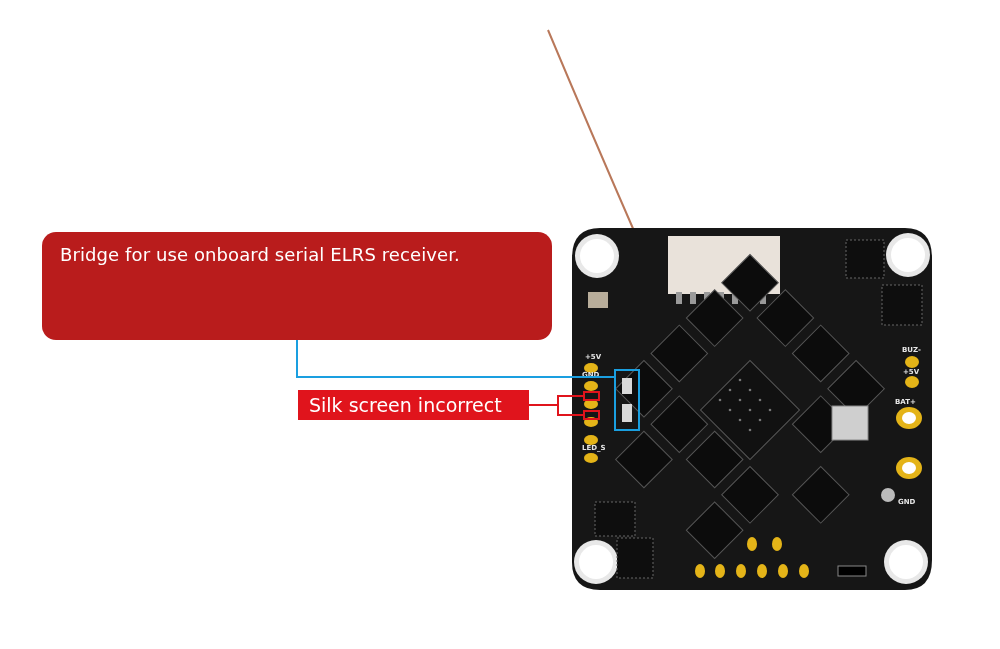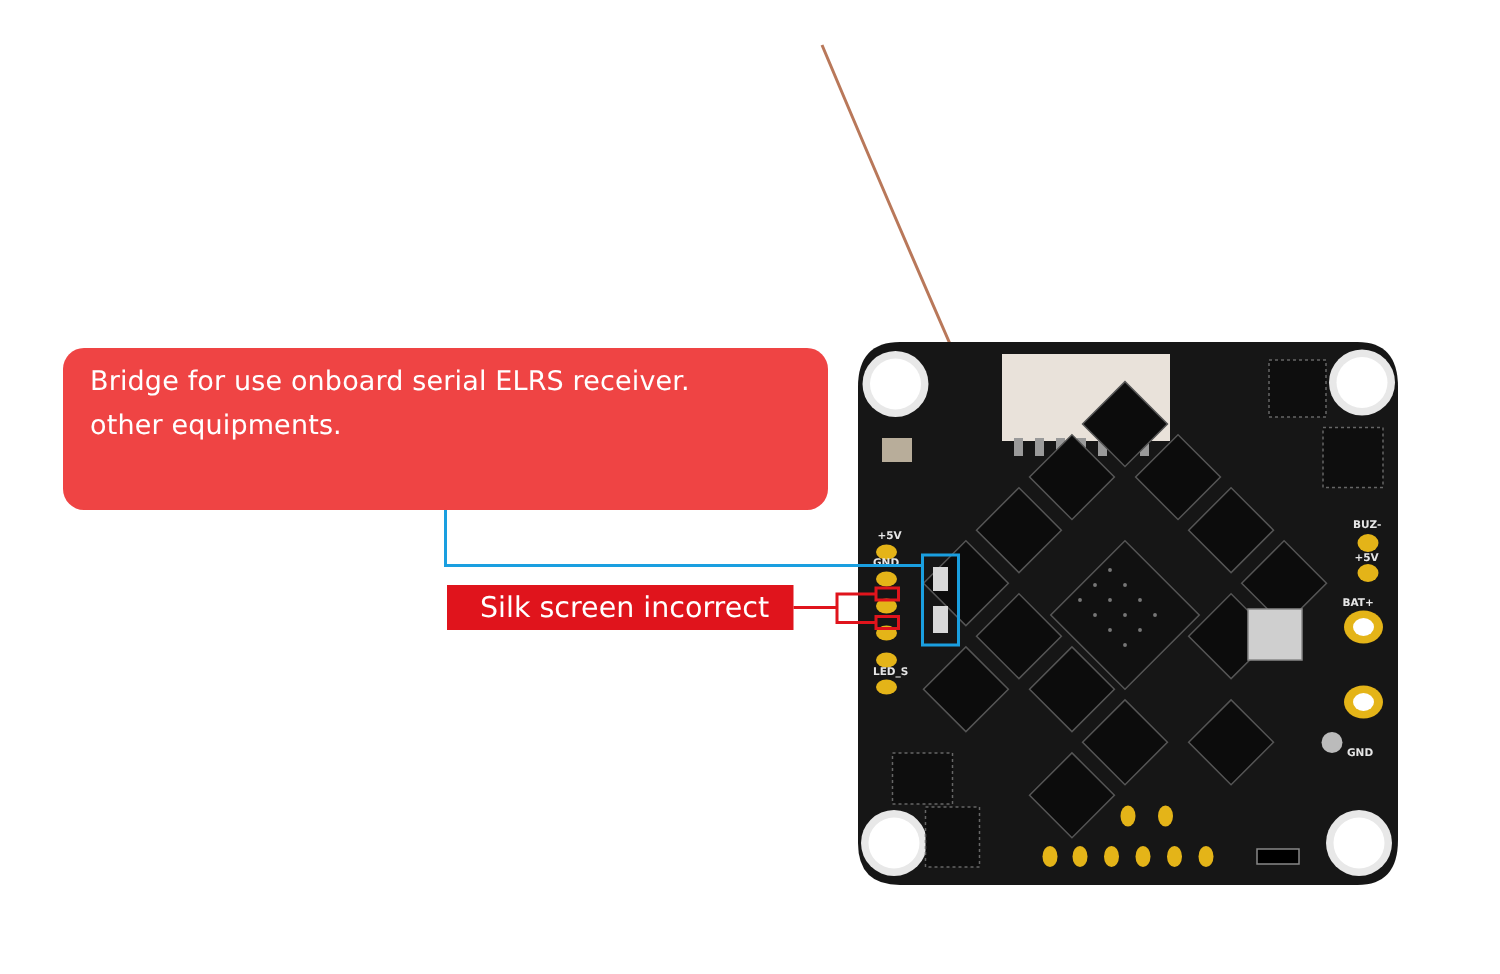--- a/index.html
+++ b/index.html
@@ -1,26 +1,26 @@
 <!DOCTYPE html>
 <html><head>
 <meta charset="utf-8">
 <style>
   html, body { margin:0; padding:0; background:#ffffff; }
   body { width:1000px; height:649px; position:relative; overflow:hidden; font-family:"DejaVu Sans", sans-serif; }
   .callout {
     position:absolute; left:42px; top:232px; width:510px; height:108px;
-    background:#ef4444; border-radius:14px; box-sizing:border-box;
+    background:#b91c1c; border-radius:14px; box-sizing:border-box;
     padding:8px 18px; color:#ffffff; font-size:18px; line-height:29px; letter-spacing:0.1px;
   }
   .callout div { white-space:nowrap; }
   .red-label {
     position:absolute; left:298px; top:390px; width:231px; height:30px;
     background:#e0141c; color:#fff; font-size:19px; line-height:30px;
-    box-sizing:border-box; padding-left:22px; white-space:nowrap;
+    box-sizing:border-box; padding-left:11px; white-space:nowrap;
   }
   svg.overlay { position:absolute; left:0; top:0; }
 </style>
 </head>
 <body>
 
 <svg class="overlay" width="1000" height="649" viewBox="0 0 1000 649">
 
   <path d="M548 30 Q 590 130 638 240" stroke="#b9785a" stroke-width="2" fill="none"></path>
 
@@ -141,16 +141,15 @@
     </g>
 
   <polyline points="297,340 297,377 615,377" fill="none" stroke="#1a9fe0" stroke-width="2"></polyline>
 
   <polyline points="529,405 558,405" fill="none" stroke="#e0141c" stroke-width="2"></polyline>
   <polyline points="584,396 558,396 558,415 584,415" fill="none" stroke="#e0141c" stroke-width="2"></polyline>
 </svg>
 
 <div class="callout">
   <div>Bridge for use onboard serial ELRS receiver.</div>
-  <div>other equipments.</div>
 </div>
 
 <div class="red-label">Silk screen incorrect</div>
 
 </body></html>

